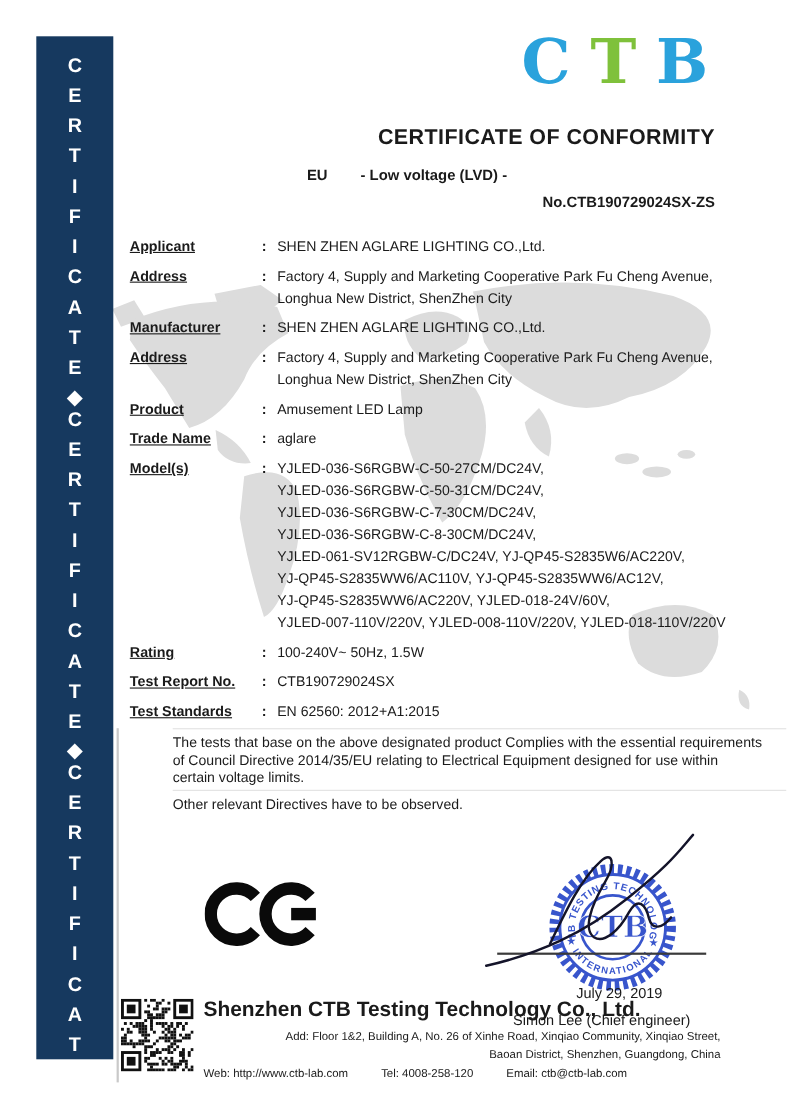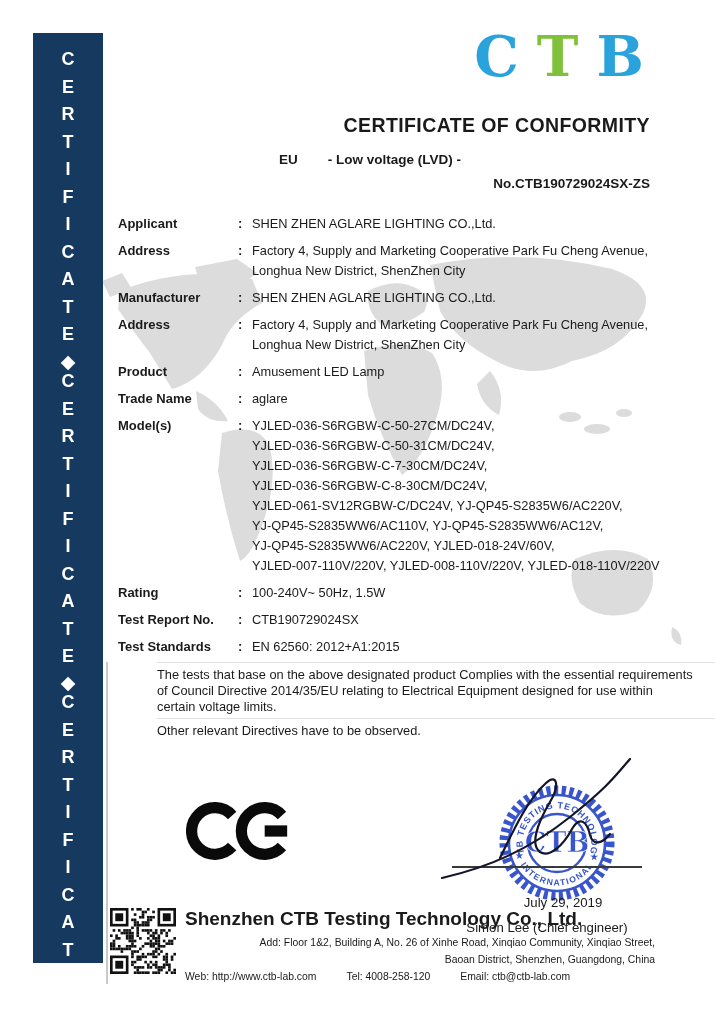--- a/index.html
+++ b/index.html
@@ -23,21 +23,21 @@
 
   
   .header { position:absolute; left:90px; top:114px; width:560px; text-align:right; z-index:2; }
   .title { font-size:19.5px; font-weight:bold; letter-spacing:0.4px; }
   .subtitle { margin-top:15px; font-size:13.5px; font-weight:bold; display:flex; justify-content:center; gap:30px; }
   .certno { margin-top:9px; font-size:13.5px; font-weight:bold; }
 
   
   .fields { position:absolute; left:118px; top:214px; width:562px; z-index:2; }
   .frow { display:grid; grid-template-columns:120px 14px 1fr; margin-bottom:7px; }
-  .flabel { font-weight:bold; font-size:13px; line-height:20px; }
+  .flabel { font-weight:bold; font-size:13px; line-height:20px;text-decoration:underline; }
   .fcolon { font-weight:bold; font-size:13px; line-height:20px; }
   .fvalue { font-size:12.8px; line-height:20px; white-space:pre-line; }
 
   
   .vline { position:absolute; left:106px; top:662px; width:2px; height:322px; background:#c9c9c9; z-index:2; }
 
   
   .statements { position:absolute; left:112px; top:662px; width:566px; z-index:2;margin-left:45px; }
   .statements p { border-top:1px solid #e2e2e2; padding-top:4px; margin-bottom:4px;
                   font-size:12.8px; line-height:15.8px; white-space:pre-line; }

